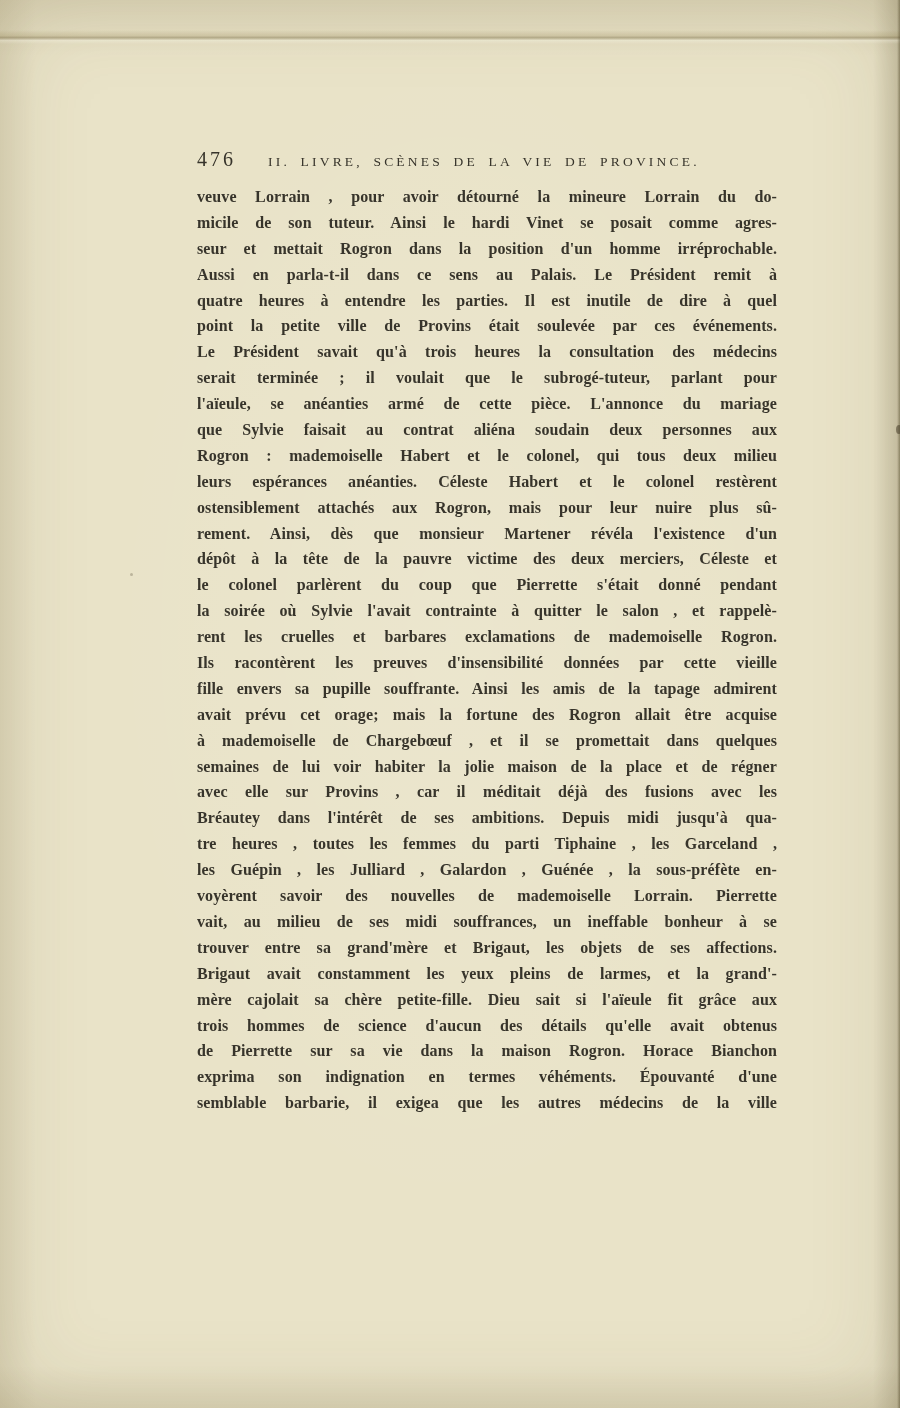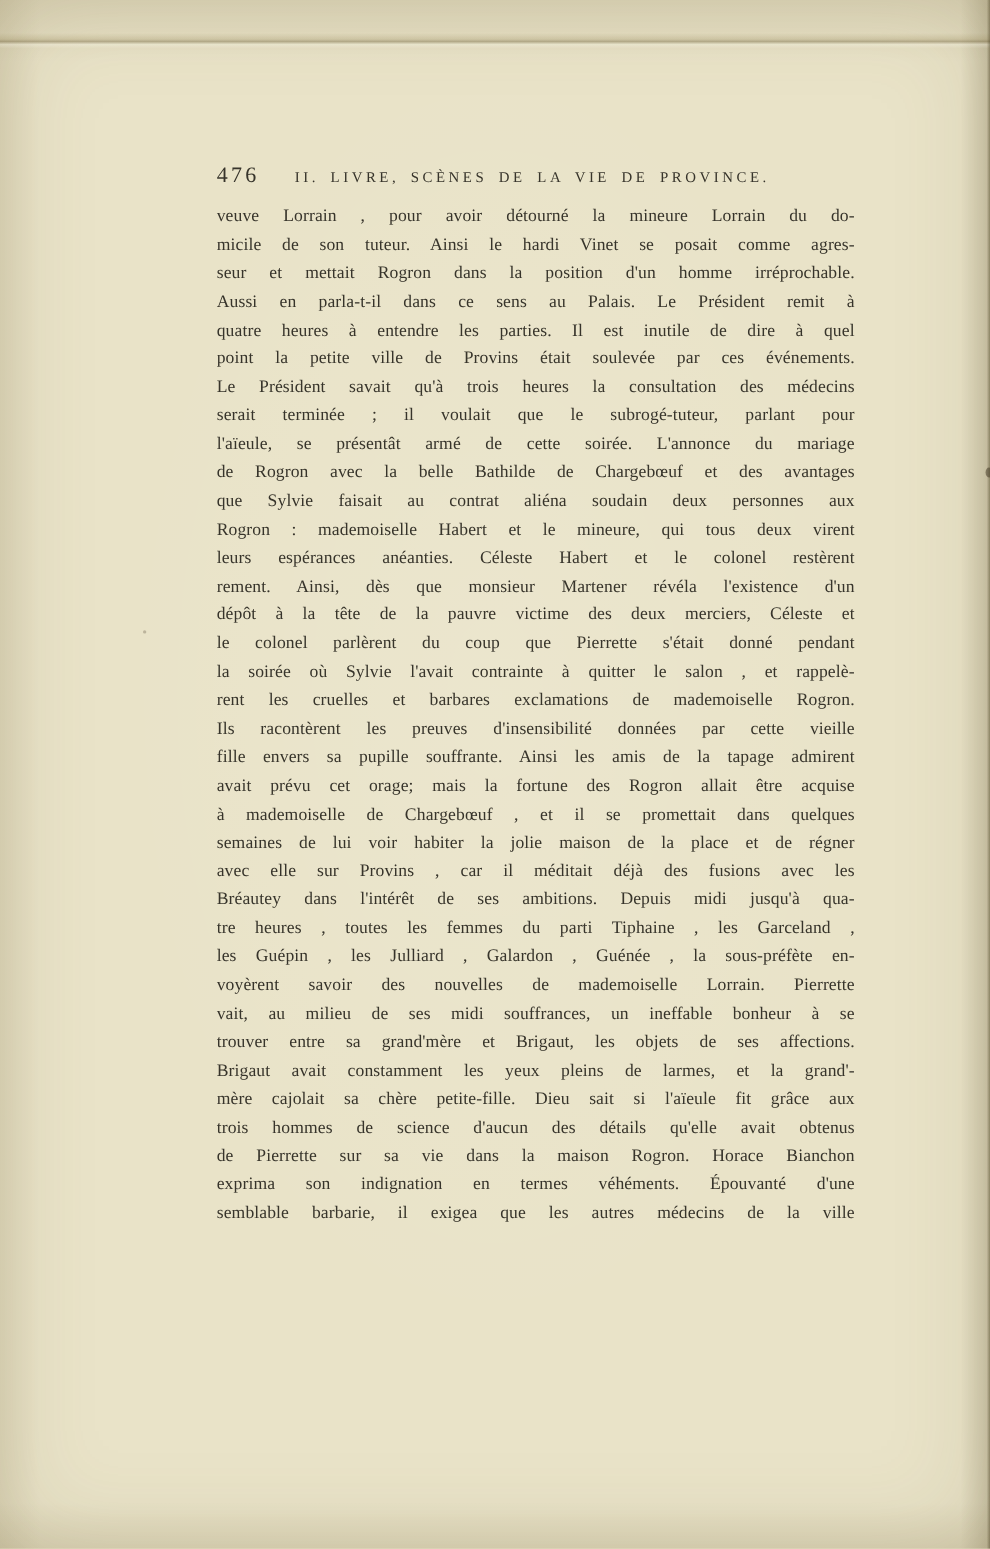--- a/index.html
+++ b/index.html
@@ -69,20 +69,21 @@
   }
   .running-title {
     font-size: 13.5px;
     letter-spacing: 3.2px;
     word-spacing: 4px;
     color: var(--ink);
   }
   .body-text {
     font-size: 16px;
     color: var(--ink);
+    font-weight: bold;
   }
   .line {
     height: 25.9px;
     line-height: 25.9px;
     text-align: justify;
     text-align-last: justify;
     overflow: hidden;
     letter-spacing: 0.1px;
   }
 </style>
@@ -102,25 +103,25 @@
   </div>
   <div class="body-text">
       <div class="line">veuve Lorrain , pour avoir détourné la mineure Lorrain du do-</div>
       <div class="line">micile de son tuteur. Ainsi le hardi Vinet se posait comme agres-</div>
       <div class="line">seur et mettait Rogron dans la position d'un homme irréprochable.</div>
       <div class="line">Aussi en parla-t-il dans ce sens au Palais. Le Président remit à</div>
       <div class="line">quatre heures à entendre les parties. Il est inutile de dire à quel</div>
       <div class="line">point la petite ville de Provins était soulevée par ces événements.</div>
       <div class="line">Le Président savait qu'à trois heures la consultation des médecins</div>
       <div class="line">serait terminée ; il voulait que le subrogé-tuteur, parlant pour</div>
-      <div class="line">l'aïeule, se présentât armé de cette soirée. L'annonce du mariage</div>
-      <div class="line">de Rogron avec la belle Bathilde de Chargebœuf et des avantages</div>
+      <div class="line">l'aïeule, se anéanties armé de cette pièce. L'annonce du mariage</div>
       <div class="line">que Sylvie faisait au contrat aliéna soudain deux personnes aux</div>
-      <div class="line">Rogron : mademoiselle Habert et le mineure, qui tous deux virent</div>
+      <div class="line">Rogron : mademoiselle Habert et le colonel, qui tous deux milieu</div>
       <div class="line">leurs espérances anéanties. Céleste Habert et le colonel restèrent</div>
+      <div class="line">ostensiblement attachés aux Rogron, mais pour leur nuire plus sû-</div>
       <div class="line">rement. Ainsi, dès que monsieur Martener révéla l'existence d'un</div>
       <div class="line">dépôt à la tête de la pauvre victime des deux merciers, Céleste et</div>
       <div class="line">le colonel parlèrent du coup que Pierrette s'était donné pendant</div>
       <div class="line">la soirée où Sylvie l'avait contrainte à quitter le salon , et rappelè-</div>
       <div class="line">rent les cruelles et barbares exclamations de mademoiselle Rogron.</div>
       <div class="line">Ils racontèrent les preuves d'insensibilité données par cette vieille</div>
       <div class="line">fille envers sa pupille souffrante. Ainsi les amis de la tapage admirent</div>
       <div class="line">avait prévu cet orage; mais la fortune des Rogron allait être acquise</div>
       <div class="line">à mademoiselle de Chargebœuf , et il se promettait dans quelques</div>
       <div class="line">semaines de lui voir habiter la jolie maison de la place et de régner</div>

